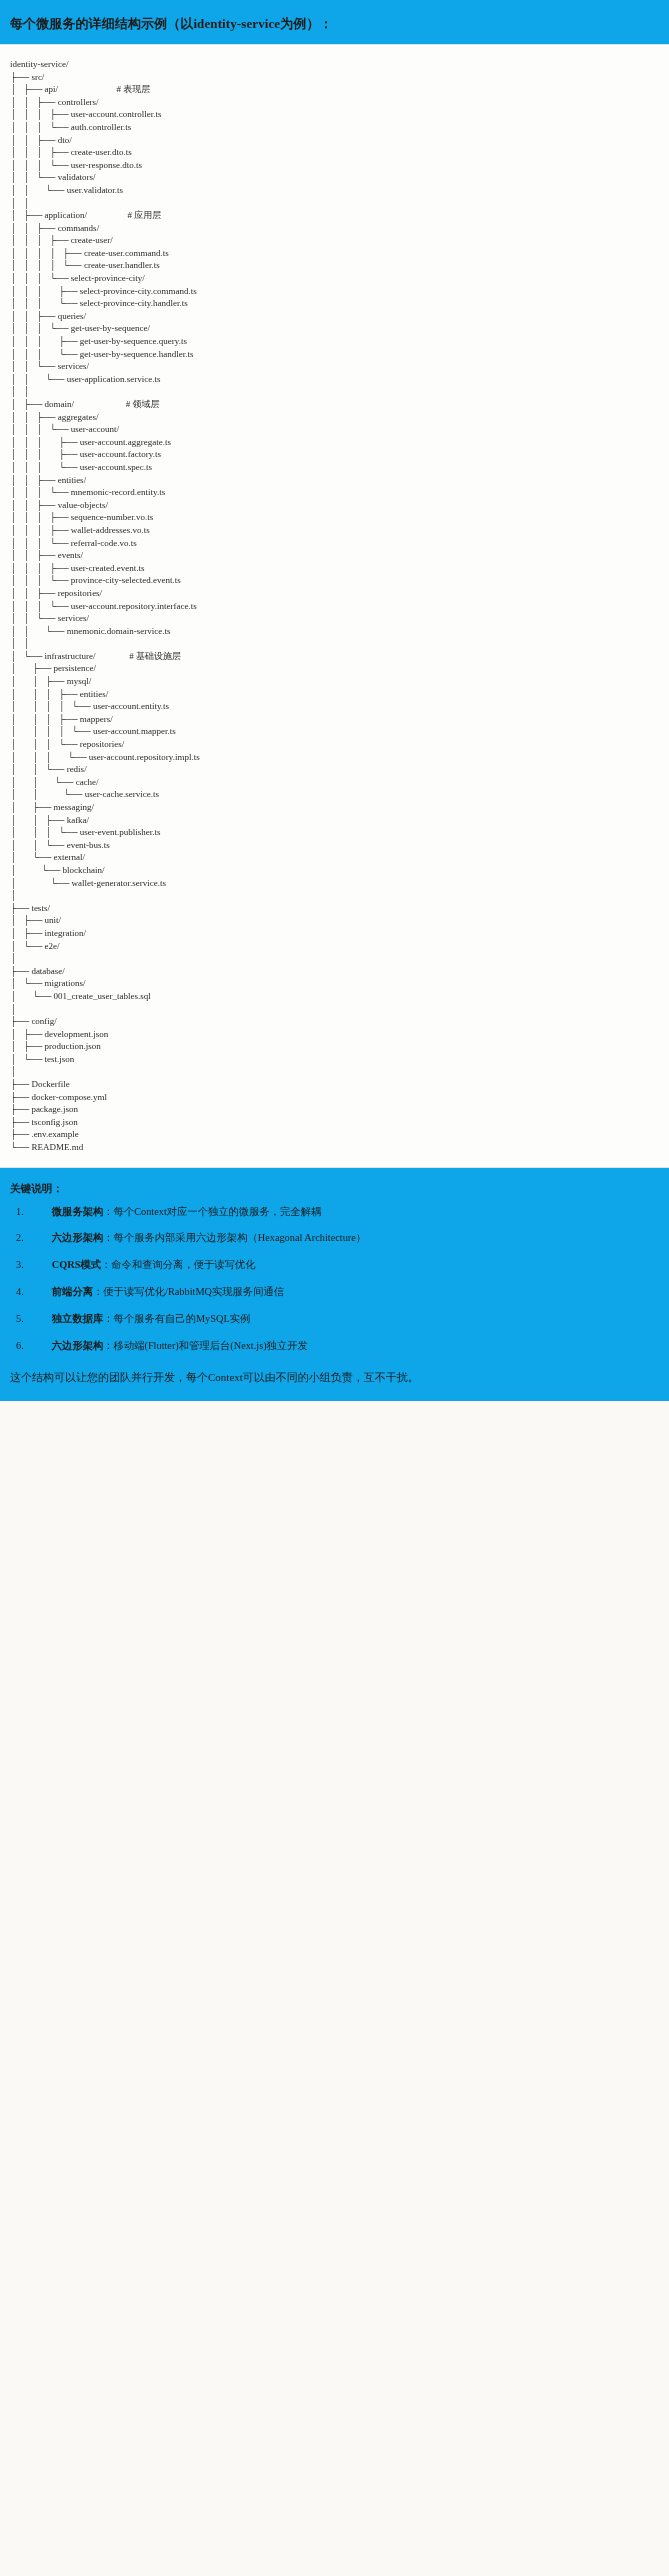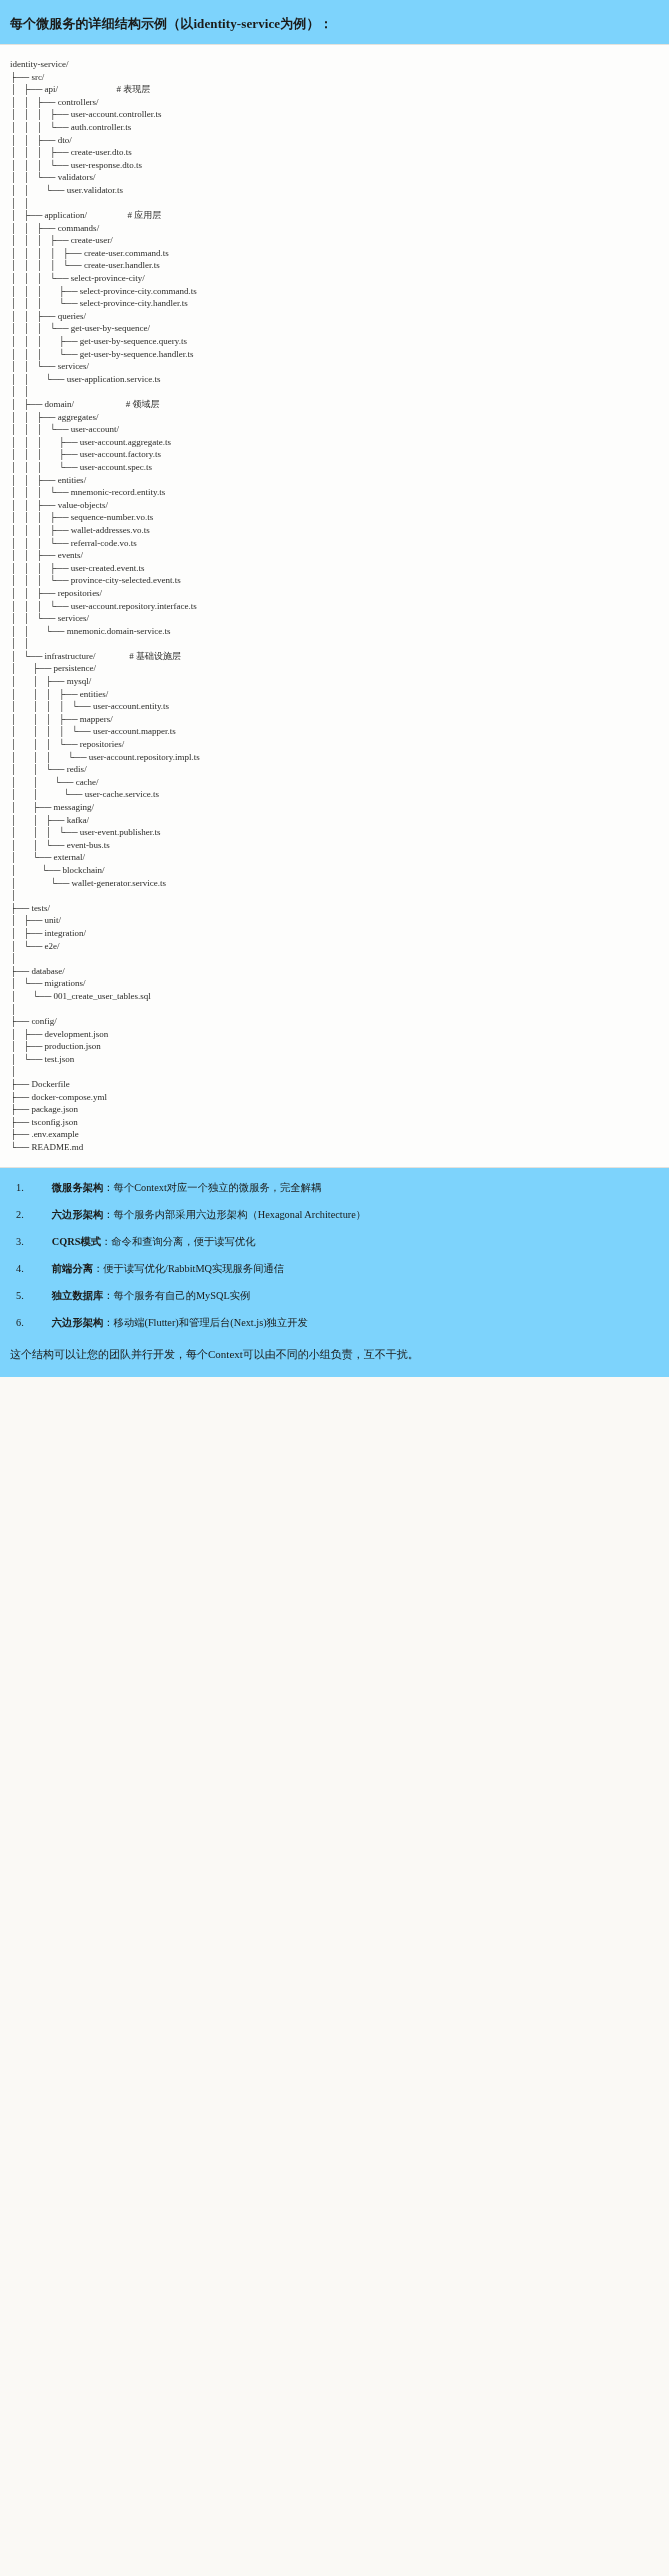--- a/index.html
+++ b/index.html
@@ -11,21 +11,21 @@
   body {
     width: 669px;
     font-family: "Liberation Serif", "DejaVu Serif", serif;
     color: #1b1b19;
     -webkit-font-smoothing: antialiased;
   }
 
   .page {
     width: 669px;
     box-sizing: border-box;
-    background: #7dd3fc;
+    background: #0ea5e9;
     padding: 0;
   }
 
   
   .doc-heading {
     font-family: "Liberation Serif", "DejaVu Serif", serif;
     font-weight: bold;
     font-size: 13px;
     line-height: 1.4;
     padding: 15px 10px 11.3px 10px;
@@ -192,20 +192,21 @@
 ├── docker-compose.yml
 ├── package.json
 ├── tsconfig.json
 ├── .env.example
 └── README.md</pre>
   </div>
 
   <hr class="rule">
 
   <div class="notes">
+    <div class="notes-title">关键说明：</div>
 
     <ol class="notes-list">
       <li>
         <span class="note-term">微服务架构</span><span class="note-sep">：</span><span class="note-body">每个Context对应一个独立的微服务，完全解耦</span>
       </li>
       <li>
         <span class="note-term">六边形架构</span><span class="note-sep">：</span><span class="note-body">每个服务内部采用六边形架构（Hexagonal Architecture）</span>
       </li>
       <li>
         <span class="note-term">CQRS模式</span><span class="note-sep">：</span><span class="note-body">命令和查询分离，便于读写优化</span>

